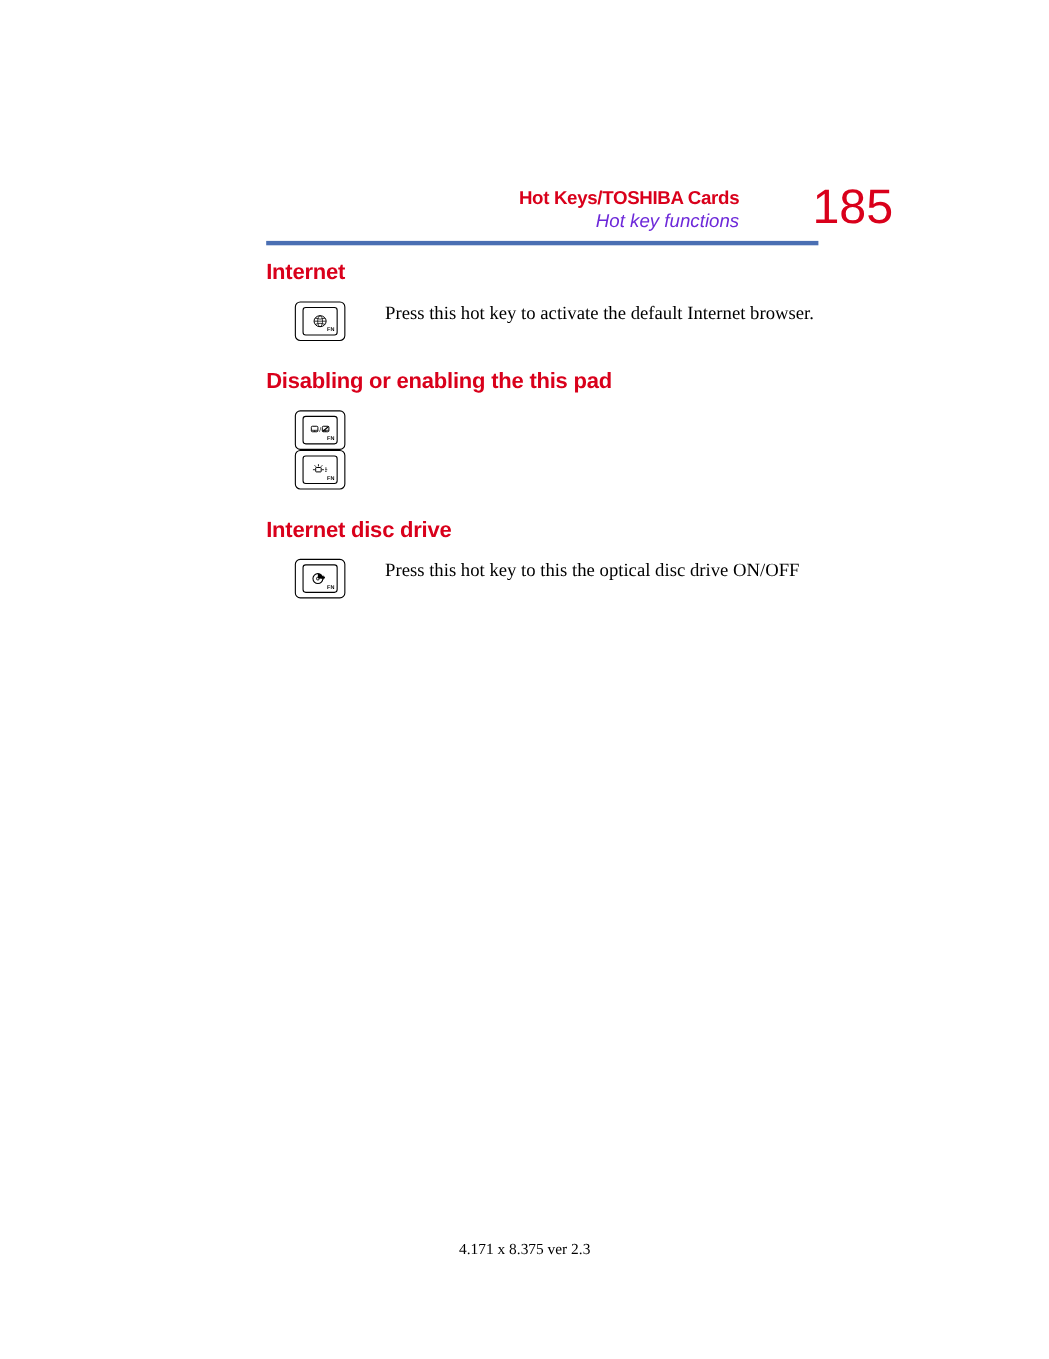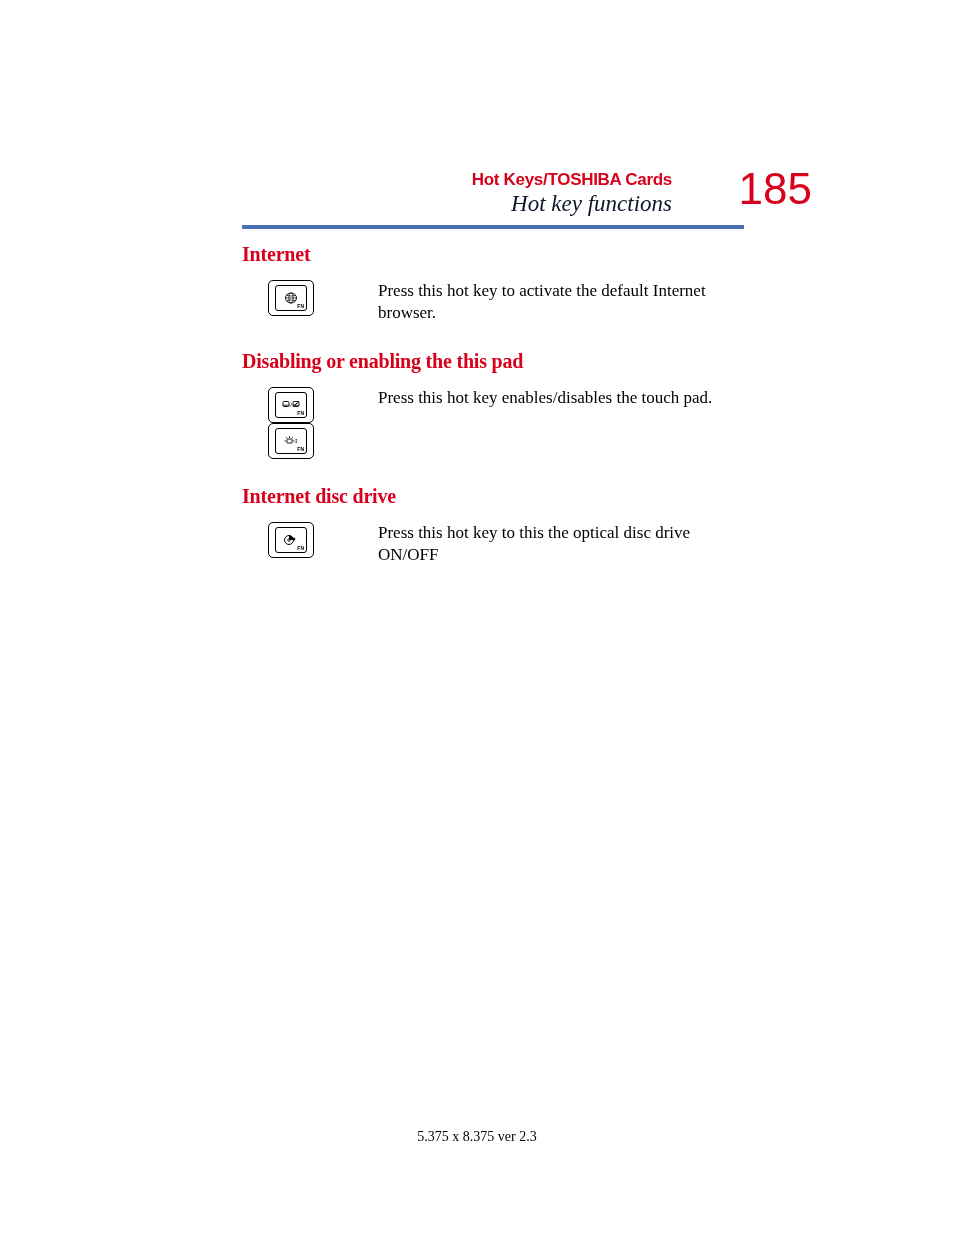--- a/index.html
+++ b/index.html
@@ -17,24 +17,24 @@
   }
   .header-line1 {
     font-family: "Arial Narrow", Arial, sans-serif;
     font-weight: bold;
     font-stretch: condensed;
     font-size: 17px;
     color: #d9001b;
     letter-spacing: -0.3px;
   }
   .header-line2 {
-    font-family: Liberation Serif, serif;
+    font-family: Liberation Sans, sans-serif;
     font-style: italic;
-    font-size: 23px;
-    color: #0f172a;
+    font-size: 17px;
+    color: #6d28d9;
     margin-top: 1px;
   }
   .page-number {
     position: absolute;
     right: -68px;
     top: -6px;
     font-family: "Arial Narrow", Arial, sans-serif;
     font-size: 44px;
     color: #d9001b;
     letter-spacing: 0px;
@@ -43,34 +43,34 @@
     position: relative;
     padding-right: 72px;
   }
   .rule {
     border: none;
     border-top: 4px solid #4a6fb3;
     margin: 6px 0 14px 0;
     width: 100%;
   }
   .section-title {
-    font-family: Liberation Serif, serif;
+    font-family: Liberation Sans, sans-serif;
     font-weight: bold;
     font-stretch: condensed;
     font-size: 20px;
     color: #d9001b;
     margin-top: 26px;
     margin-bottom: 14px;
     letter-spacing: -0.2px;
   }
   .section-title.first { margin-top: 0; }
   .row {
     display: flex;
     align-items: flex-start;
-    gap: 64px;
+    gap: 36px;
     margin-left: 26px;
   }
   .keycap-outer {
     width: 46px;
     height: 36px;
     border: 1.5px solid #000;
     border-radius: 5px;
     display: flex;
     align-items: center;
     justify-content: center;
@@ -155,21 +155,20 @@
           <line x1="4" y1="5.2" x2="4" y2="6.5" stroke="#000" stroke-width="0.7"></line>
           <text x="8.2" y="6.8" font-size="6" font-family="Arial" fill="#000">/</text>
           <rect x="11" y="1.5" width="6" height="5" rx="1" fill="none" stroke="#000" stroke-width="0.9"></rect>
           <line x1="11" y1="5.2" x2="17" y2="5.2" stroke="#000" stroke-width="0.7"></line>
           <line x1="14" y1="5.2" x2="14" y2="6.5" stroke="#000" stroke-width="0.7"></line>
           <line x1="11.3" y1="6.3" x2="16.7" y2="1.7" stroke="#000" stroke-width="1"></line>
         </svg>
         <span class="fn-mark">FN</span>
       </div>
     </div>
-    <div class="desc">Press this hot key enables/disables the touch pad.</div>
   </div>
 
   <div class="row">
     <div class="keycap-outer">
       <div class="keycap-inner">
         <svg width="16" height="12" viewBox="0 0 16 12">
           <rect x="4" y="4" width="5" height="4" rx="0.5" fill="none" stroke="#000" stroke-width="0.9"></rect>
           <line x1="6.5" y1="1" x2="6.5" y2="3" stroke="#000" stroke-width="0.8"></line>
           <line x1="3" y1="2" x2="4.2" y2="3.3" stroke="#000" stroke-width="0.8"></line>
           <line x1="10" y1="2" x2="8.8" y2="3.3" stroke="#000" stroke-width="0.8"></line>
@@ -193,14 +192,14 @@
           <circle cx="6" cy="7" r="1.3" fill="none" stroke="#000" stroke-width="0.8"></circle>
           <path d="M6 2.5 A4.5 4.5 0 0 1 10.5 7 L6 7 Z" fill="#000"></path>
           <path d="M11 5 L14 5 L14 3.5 L16 6 L14 8.5 L14 7 L11 7 Z" fill="#000" transform="translate(-1,1) scale(0.85)"></path>
         </svg>
         <span class="fn-mark">FN</span>
       </div>
     </div>
     <div class="desc">Press this hot key to this the optical disc drive ON/OFF</div>
   </div>
 
-  <div class="footer">5.375 x 8.375 ver 2.3</div>
+  <div class="footer">4.171 x 8.375 ver 2.3</div>
 </div>
 
 </body></html>

